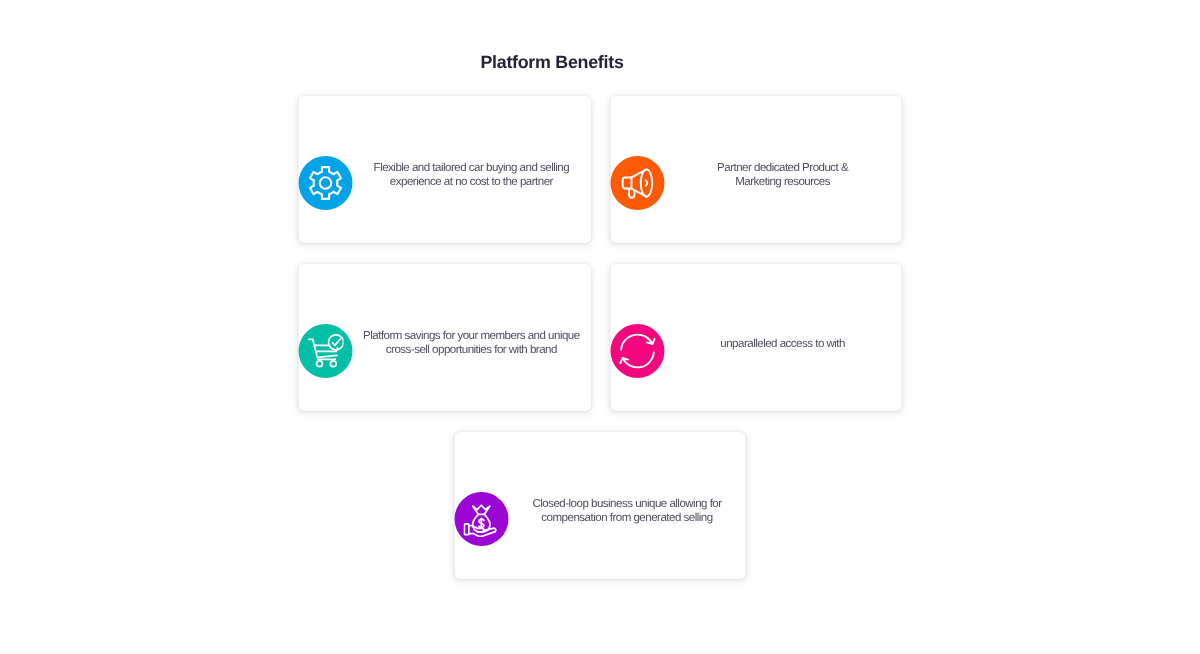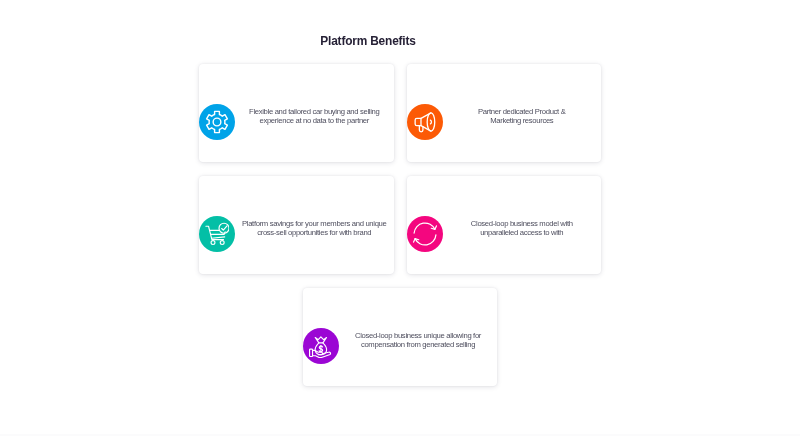--- a/index.html
+++ b/index.html
@@ -55,21 +55,21 @@
           <div class="icon-circle" style="background: rgb(0, 163, 232);">
             <span>
               <svg width="24" height="24" viewBox="0 0 24 24" fill="none" stroke="#fff" stroke-width="1.4" stroke-linecap="round" stroke-linejoin="round">
                 <circle cx="12" cy="12" r="3.85"></circle>
                 <path d="M9.60 4.47 L9.60 1.40 L14.40 1.40 L14.40 4.47 A7.90 7.90 0 0 1 17.32 6.16 L19.98 4.62 L22.38 8.78 L19.72 10.32 A7.90 7.90 0 0 1 19.72 13.68 L22.38 15.22 L19.98 19.38 L17.32 17.84 A7.90 7.90 0 0 1 14.40 19.53 L14.40 22.60 L9.60 22.60 L9.60 19.53 A7.90 7.90 0 0 1 6.68 17.84 L4.02 19.38 L1.62 15.22 L4.28 13.68 A7.90 7.90 0 0 1 4.28 10.32 L1.62 8.78 L4.02 4.62 L6.68 6.16 A7.90 7.90 0 0 1 9.60 4.47 Z"></path>
               </svg>
             </span>
           </div>
           <p class="card-text">
             <span class="card-text-line">Flexible and tailored car buying and selling</span>
-            <span class="card-text-line">experience at no data to the partner</span>
+            <span class="card-text-line">experience at no cost to the partner</span>
           </p>
         </div>
         <div class="card">
           <div class="icon-circle" style="background: rgb(252, 90, 6);">
             <span>
               <svg width="26" height="26" viewBox="0 0 24 24" fill="none" stroke="#fff" stroke-width="1.2" stroke-linecap="round" stroke-linejoin="round">
                 <ellipse cx="17.5" cy="12" rx="3.5" ry="8.4"></ellipse>
                 <path d="M17.5 3.6 L8.3 8.6 L8.3 15.4 L17.5 20.4"></path>
                 <path d="M8.3 8.6 L4.4 8.6 A1.5 1.5 0 0 0 2.9 10.1 L2.9 13.9 A1.5 1.5 0 0 0 4.4 15.4 L8.3 15.4"></path>
                 <path d="M6.8 15.4 L6.8 19.4 A1.65 1.65 0 0 0 10.1 19.4 L10.1 16.25"></path>
@@ -109,21 +109,20 @@
             <span>
               <svg width="26" height="26" viewBox="0 0 24 24" fill="none" stroke="#fff" stroke-width="1.15" stroke-linecap="round" stroke-linejoin="round">
                 <path d="M1.94 11.12 A10.10 10.10 0 0 1 21.15 7.73"></path>
                 <path d="M22.52 4.51 L21.15 7.73 L17.81 6.71"></path>
                 <path d="M22.06 12.88 A10.10 10.10 0 0 1 2.85 16.27"></path>
                 <path d="M1.48 19.49 L2.85 16.27 L6.19 17.29"></path>
               </svg>
             </span>
           </div>
           <p class="card-text">
-            <span class="card-text-line">Closed-loop business model with</span>
             <span class="card-text-line">unparalleled access to with</span>
           </p>
         </div>
       </div>
       <div class="row center">
         <div class="card">
           <div class="icon-circle" style="background: rgb(155, 6, 212);">
             <span>
               <svg width="23" height="23" viewBox="0 0 24 24" fill="none" stroke="#fff" stroke-width="1.2" stroke-linecap="round" stroke-linejoin="round">
                 <path d="M10.3 8.2 L6.5 2.6 L9.6 4.9 L12.4 1.9 L15.2 4.9 L18.3 2.6 L14.5 8.2 Z"></path>

